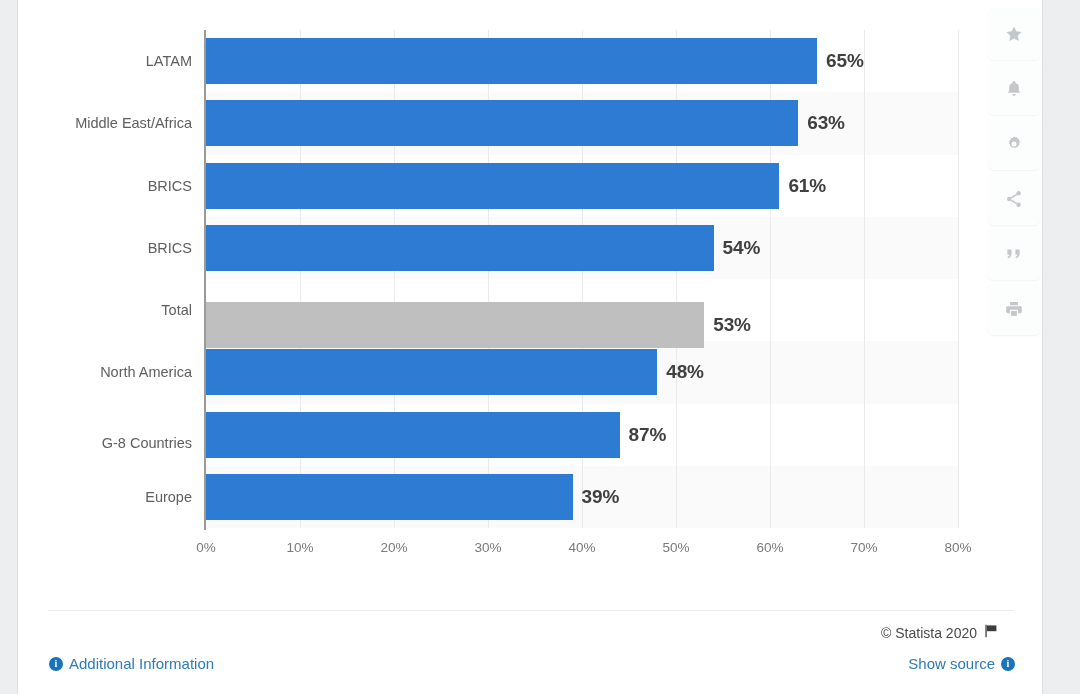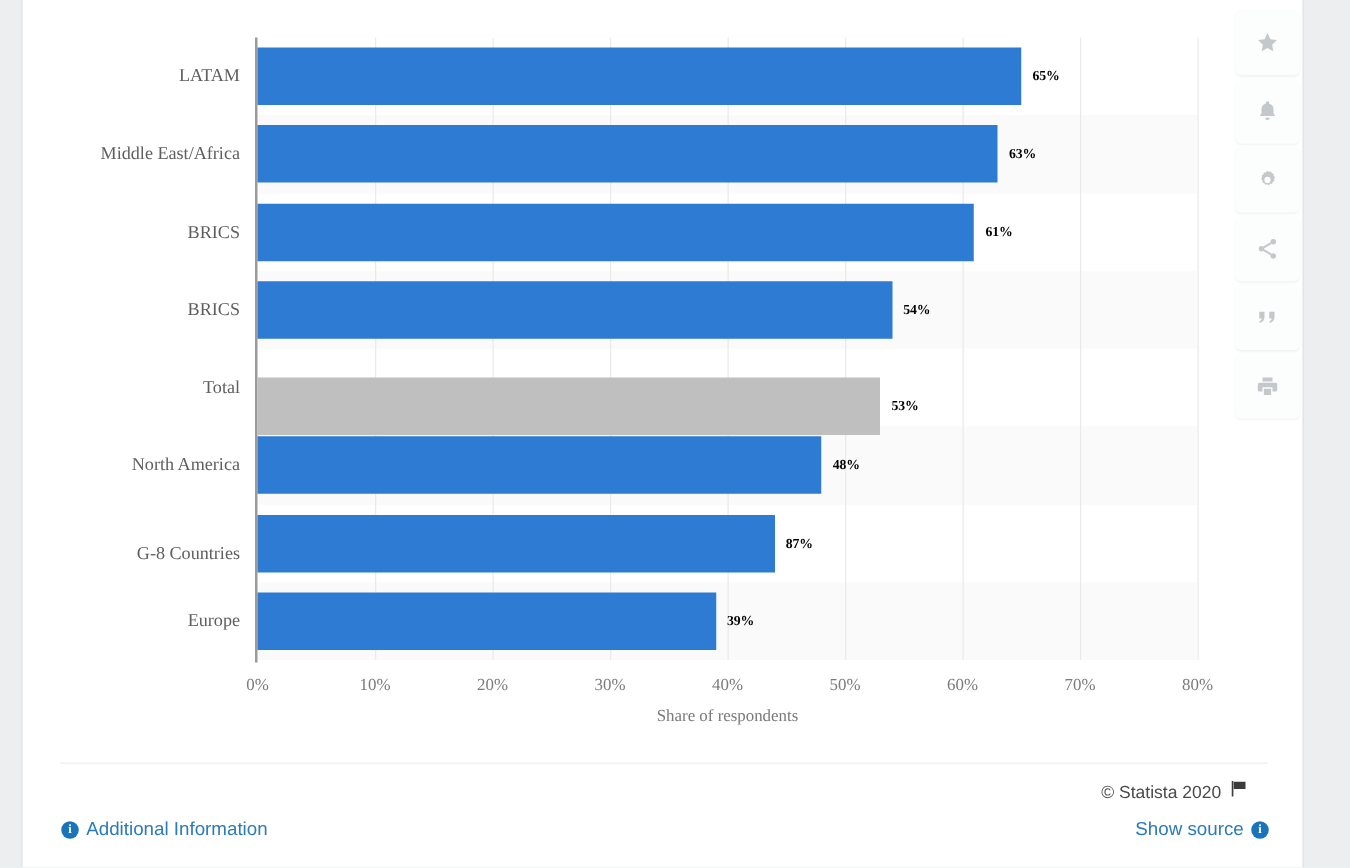--- a/index.html
+++ b/index.html
@@ -48,21 +48,20 @@
     background: #eceef0;
   }
 
   
   .chart-area {
     position: absolute;
     left: 0;
     top: 0;
     width: 1026px;
     height: 610px;
-    font-family: Liberation Serif, serif;
   }
 
   .plot-wrap {
     position: absolute;
     left: 188px;   
     top: 30px;
     width: 752px;  
     height: 498px;
   }
 
@@ -108,23 +107,23 @@
     top: 8px;
     height: 46px;
     background: #2e7bd4;
   }
   .bar.total { background: #bfbfbf; }
 
   .bar-value {
     position: absolute;
     top: 50%;
     transform: translateY(-50%);
-    font-size: 11px;
+    font-size: 19px;
     font-weight: bold;
-    color: #000000;
+    color: #404040;
     white-space: nowrap;
     letter-spacing: -0.1px;
   }
   .cat-label-box {
     position: absolute;
     left: 0;
     width: 174px;
     text-align: right;
     font-size: 14.5px;
     color: #5e5e5e;
@@ -319,21 +318,20 @@
             <div class="tick" style="left: 0px;">0%</div>
             <div class="tick" style="left: 94px;">10%</div>
             <div class="tick" style="left: 188px;">20%</div>
             <div class="tick" style="left: 282px;">30%</div>
             <div class="tick" style="left: 376px;">40%</div>
             <div class="tick" style="left: 470px;">50%</div>
             <div class="tick" style="left: 564px;">60%</div>
             <div class="tick" style="left: 658px;">70%</div>
             <div class="tick" style="left: 752px;">80%</div>
           </div>
-        <div class="axis-title">Share of respondents</div>
       </div>
 
     </div>
 
     <div class="divider"></div>
 
     <div class="copyright">
       <span>© Statista 2020</span>
       <span>
         <svg width="14" height="14" viewBox="0 0 14 14" aria-hidden="true">

